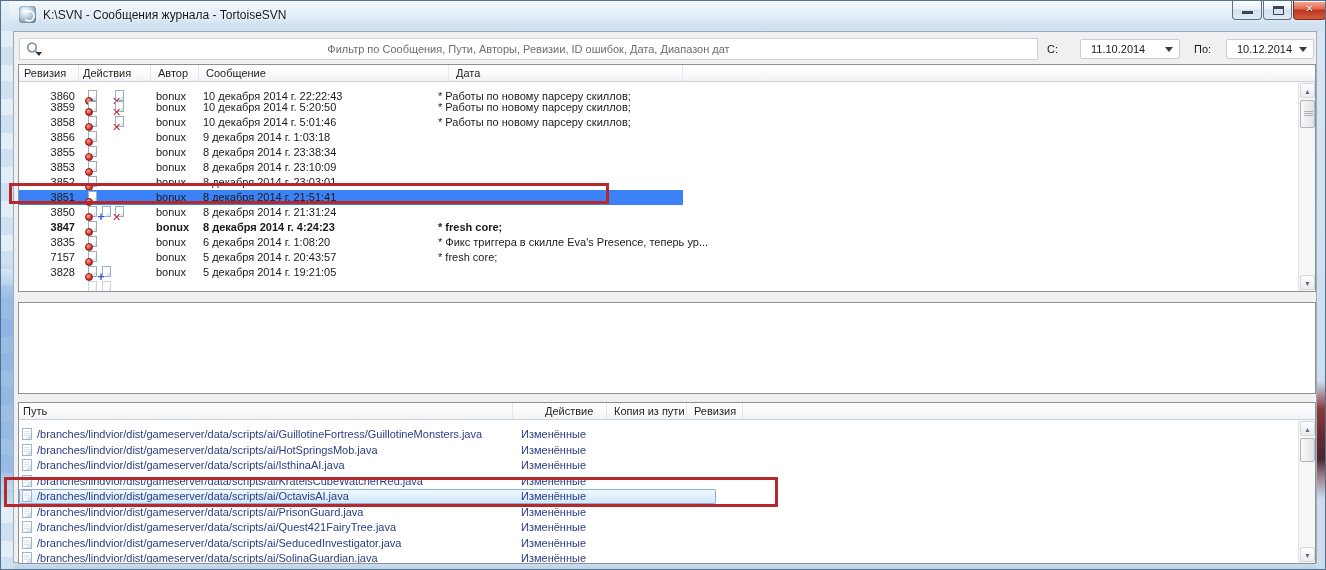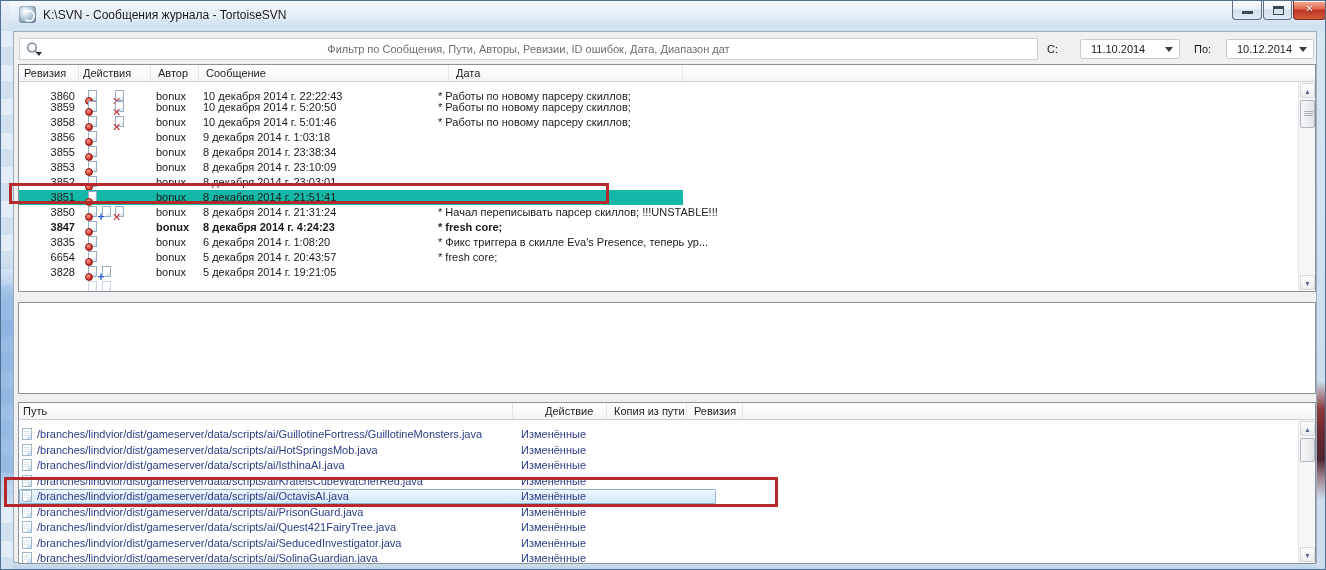--- a/index.html
+++ b/index.html
@@ -71,21 +71,21 @@
   .c-auth { width:48px;  padding-left:7px; }
   .c-date { width:234px; padding-left:7px; }
   .c-msg  { width:250px; padding-left:7px; }
   .c-path { width:494px; padding-left:4px; }
   .c-actn { width:70px;  padding-left:8px;margin-left:24px; }
   .c-copy { width:80px;  padding-left:7px; }
   .c-rev2 { width:56px;  padding-left:7px; }
   .rows { position:absolute; left:0; top:17px; right:17px; bottom:0; overflow:hidden; background:#fff; }
   
   .lrow { position:absolute; left:0; width:664px; height:15px; line-height:15px; white-space:nowrap; }
-  .lrow.sel { background:#14b8a6; }
+  .lrow.sel { background:#3b82f6; }
   .lrow.b { font-weight:bold; }
   .lrow.partial { opacity:.5; }
   .lrow .rev  { position:absolute; left:0; width:56px; text-align:right; }
   .lrow .auth { position:absolute; left:137px; }
   .lrow .date { position:absolute; left:184px; }
   .lrow .msg  { position:absolute; left:419px; }
   .act { position:absolute; top:1px; width:13px; height:13px; }
   .pg { position:absolute; left:2px; top:0; width:9px; height:11px; border:1px solid #98aec4;
     background: linear-gradient(135deg,#ffffff 72%,#dfe9f2 72%); }
   .gl { position:absolute; font-weight:bold; }
@@ -274,21 +274,20 @@
             <span class="act" style="left: 80.5px;">
               <span class="pg"></span>
               <span class="gl g-added">+</span>
             </span>
             <span class="act" style="left: 94px;">
               <span class="pg"></span>
               <span class="gl g-deleted">✕</span>
             </span>
             <span class="auth">bonux</span>
             <span class="date">8 декабря 2014 г. 21:31:24</span>
-            <span class="msg">* Начал переписывать парсер скиллов; !!!UNSTABLE!!!</span>
           </div>
           <div class="lrow b" style="top: 138px;">
             <span class="rev">3847</span>
             <span class="act" style="left: 67px;">
               <span class="pg"></span>
               <span class="gl g-modified"></span>
             </span>
             <span class="auth">bonux</span>
             <span class="date">8 декабря 2014 г. 4:24:23</span>
             <span class="msg">* fresh core;</span>
@@ -297,21 +296,21 @@
             <span class="rev">3835</span>
             <span class="act" style="left: 67px;">
               <span class="pg"></span>
               <span class="gl g-modified"></span>
             </span>
             <span class="auth">bonux</span>
             <span class="date">6 декабря 2014 г. 1:08:20</span>
             <span class="msg">* Фикс триггера в скилле Eva's Presence, теперь ур...</span>
           </div>
           <div class="lrow" style="top: 168px;">
-            <span class="rev">6654</span>
+            <span class="rev">7157</span>
             <span class="act" style="left: 67px;">
               <span class="pg"></span>
               <span class="gl g-modified"></span>
             </span>
             <span class="auth">bonux</span>
             <span class="date">5 декабря 2014 г. 20:43:57</span>
             <span class="msg">* fresh core;</span>
           </div>
           <div class="lrow" style="top: 183px;">
             <span class="rev">3828</span>

